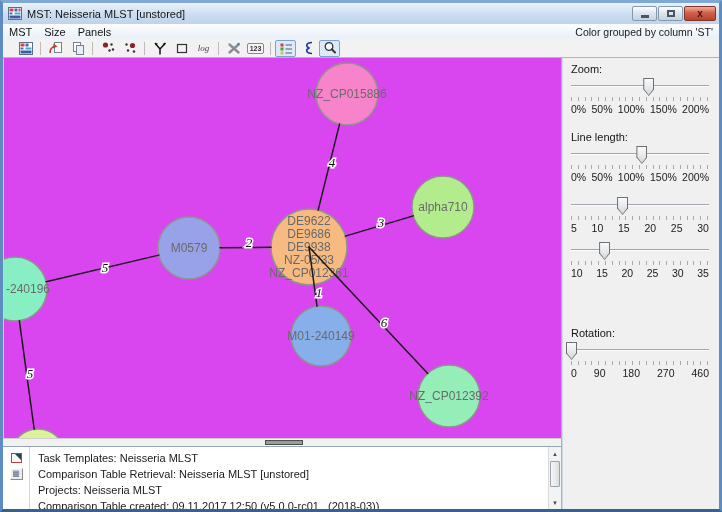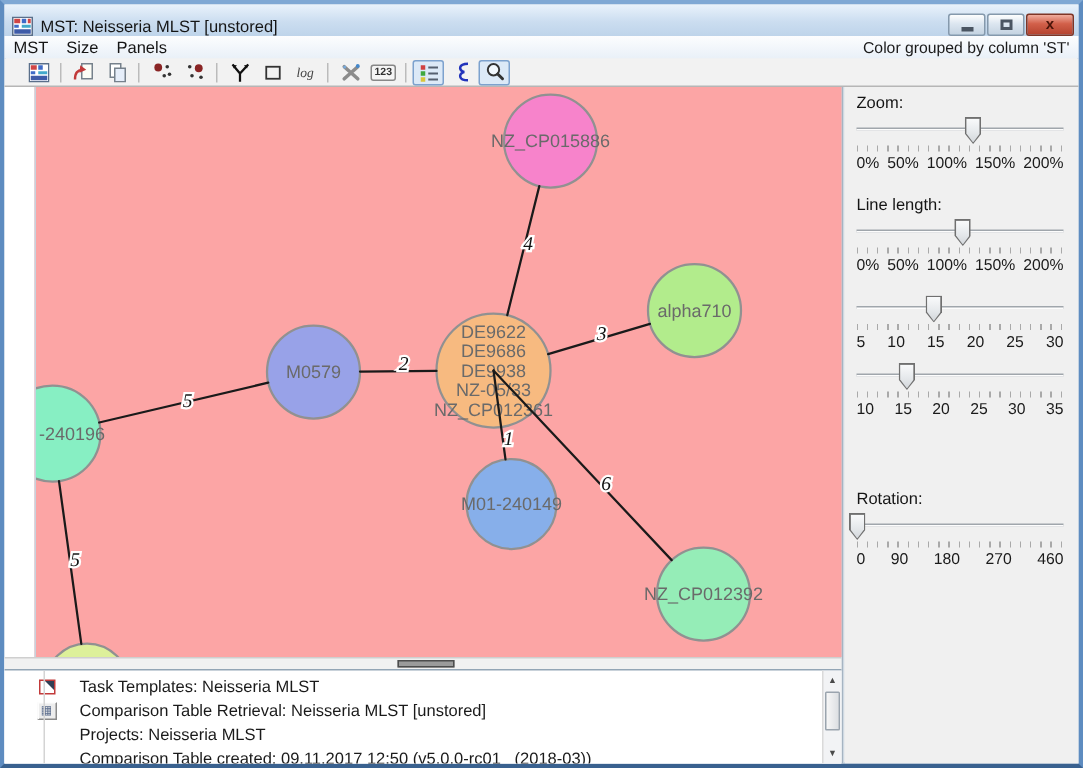--- a/index.html
+++ b/index.html
@@ -15,21 +15,21 @@
     border-top-color:#7FA8D4;
     border-bottom-color:#39618F;
     box-shadow: inset 0 0 0 1px #9FC0DF;
     display:flex; flex-direction:column;
     background:#F0F0F0;
   }
   
   .titlebar {
     height:21px; flex:none;
     background:linear-gradient(#E9F2FB,#CBDDF0 55%,#BED4EA);
-    display:flex; align-items:flex-end; gap:5px; padding:0 3px 0 5px;
+    display:flex; align-items:center; gap:5px; padding:0 3px 0 5px;
   }
   .title-text { font-size:11px; color:#151515; white-space:nowrap; }
   .win-buttons { margin-left:auto; display:flex; gap:1px; }
   .win-btn {
     width:25px; height:15px; border:1px solid #8599AC; border-radius:2px;
     background:linear-gradient(#FDFEFE,#DCE6F0 45%,#C4D3E1);
     display:flex; align-items:center; justify-content:center;
     font-size:9px; color:#333; line-height:1;
   }
   .win-btn .minbar { width:8px; height:3px; background:#4A5562; margin-top:5px; }
@@ -61,40 +61,40 @@
   .tsep { width:1px; height:13px; background:#BBB; margin:0 3px; flex:none; }
   .tool-text-log { font:italic 9px "Liberation Serif", serif; color:#444; }
   .tool-text-123 {
     font:bold 7px "Liberation Sans", sans-serif; color:#333;
     border:1px solid #888; background:#F5F5F5; border-radius:2px; padding:1px 2px;
   }
   
   .main { flex:1; display:flex; min-height:0; }
   .graph-col { width:558px; flex:none; display:flex; flex-direction:column; background:#fff; }
   .splitter { width:2px; flex:none; background:#CFD9E2; border-left:1px solid #A6B4C2; }
-  .graph-area { height:380px; flex:none; background:#fca5a5; position:relative; border-left:1px solid #C7D3DD;margin-left:20px; }
+  .graph-area { height:380px; flex:none; background:#d946ef; position:relative; border-left:1px solid #C7D3DD; }
   #graph-svg { display:block; }
   .node-label {
     font-family:"Liberation Sans", sans-serif;
     font-size:12px; fill:#6A6A6A; text-anchor:middle; dominant-baseline:central;
   }
   .edge-label {
     font-family:"Liberation Serif", serif; font-style:italic;
     font-size:13px; fill:#111; text-anchor:middle; dominant-baseline:central;
     stroke:#fff; stroke-width:3px; paint-order:stroke;
   }
   .hscroll { height:8px; flex:none; background:#F1F1F1; border-top:1px solid #CFCFCF; position:relative; }
   .hscroll-thumb { position:absolute; left:262px; top:1px; width:38px; height:5px; background:#9B9B9B; border:1px solid #4D4D4D; }
   
   .log-panel {
     flex:1; background:#fff; border-top:1px solid #93A5B5;
     position:relative; overflow:hidden; padding-top:3px;
   }
   .log-panel::after { content:""; position:absolute; left:26px; top:0; bottom:0; width:1px; background:#D4D4D4; }
-  .log-row { display:flex; align-items:center; height:16px;padding-left:15px; }
+  .log-row { display:flex; align-items:center; height:16px; }
   .log-icon-cell { width:26px; flex:none; display:flex; align-items:center; justify-content:center; }
   .log-text { font-size:11px; color:#1a1a1a; margin-left:9px; white-space:pre; }
   .licon-open { width:11px; height:10px; border:1px solid #C23A3A; position:relative; background:#fff; }
   .licon-open::after {
     content:""; position:absolute; right:0; top:0;
     border-style:solid; border-width:0 6px 6px 0; border-color:transparent #2F3F55 transparent transparent;
   }
   .licon-table {
     width:13px; height:12px; background:#EDEDED;
     border:1px solid; border-color:#FDFDFD #8A8A8A #8A8A8A #FDFDFD;

